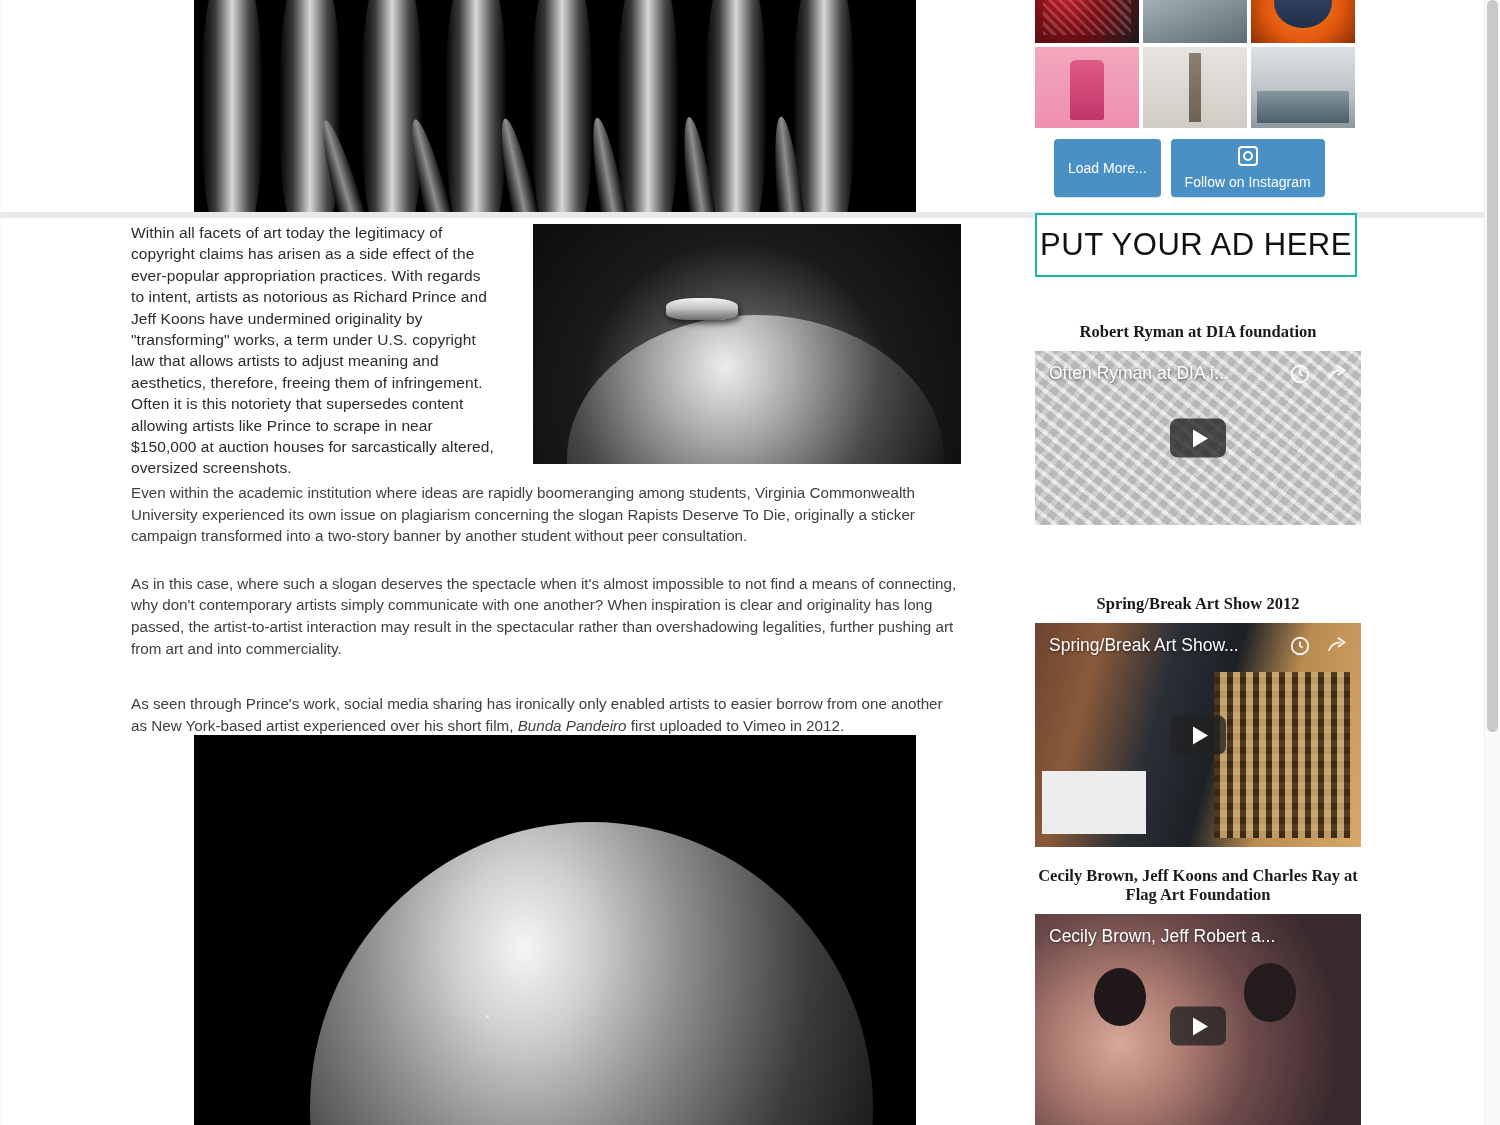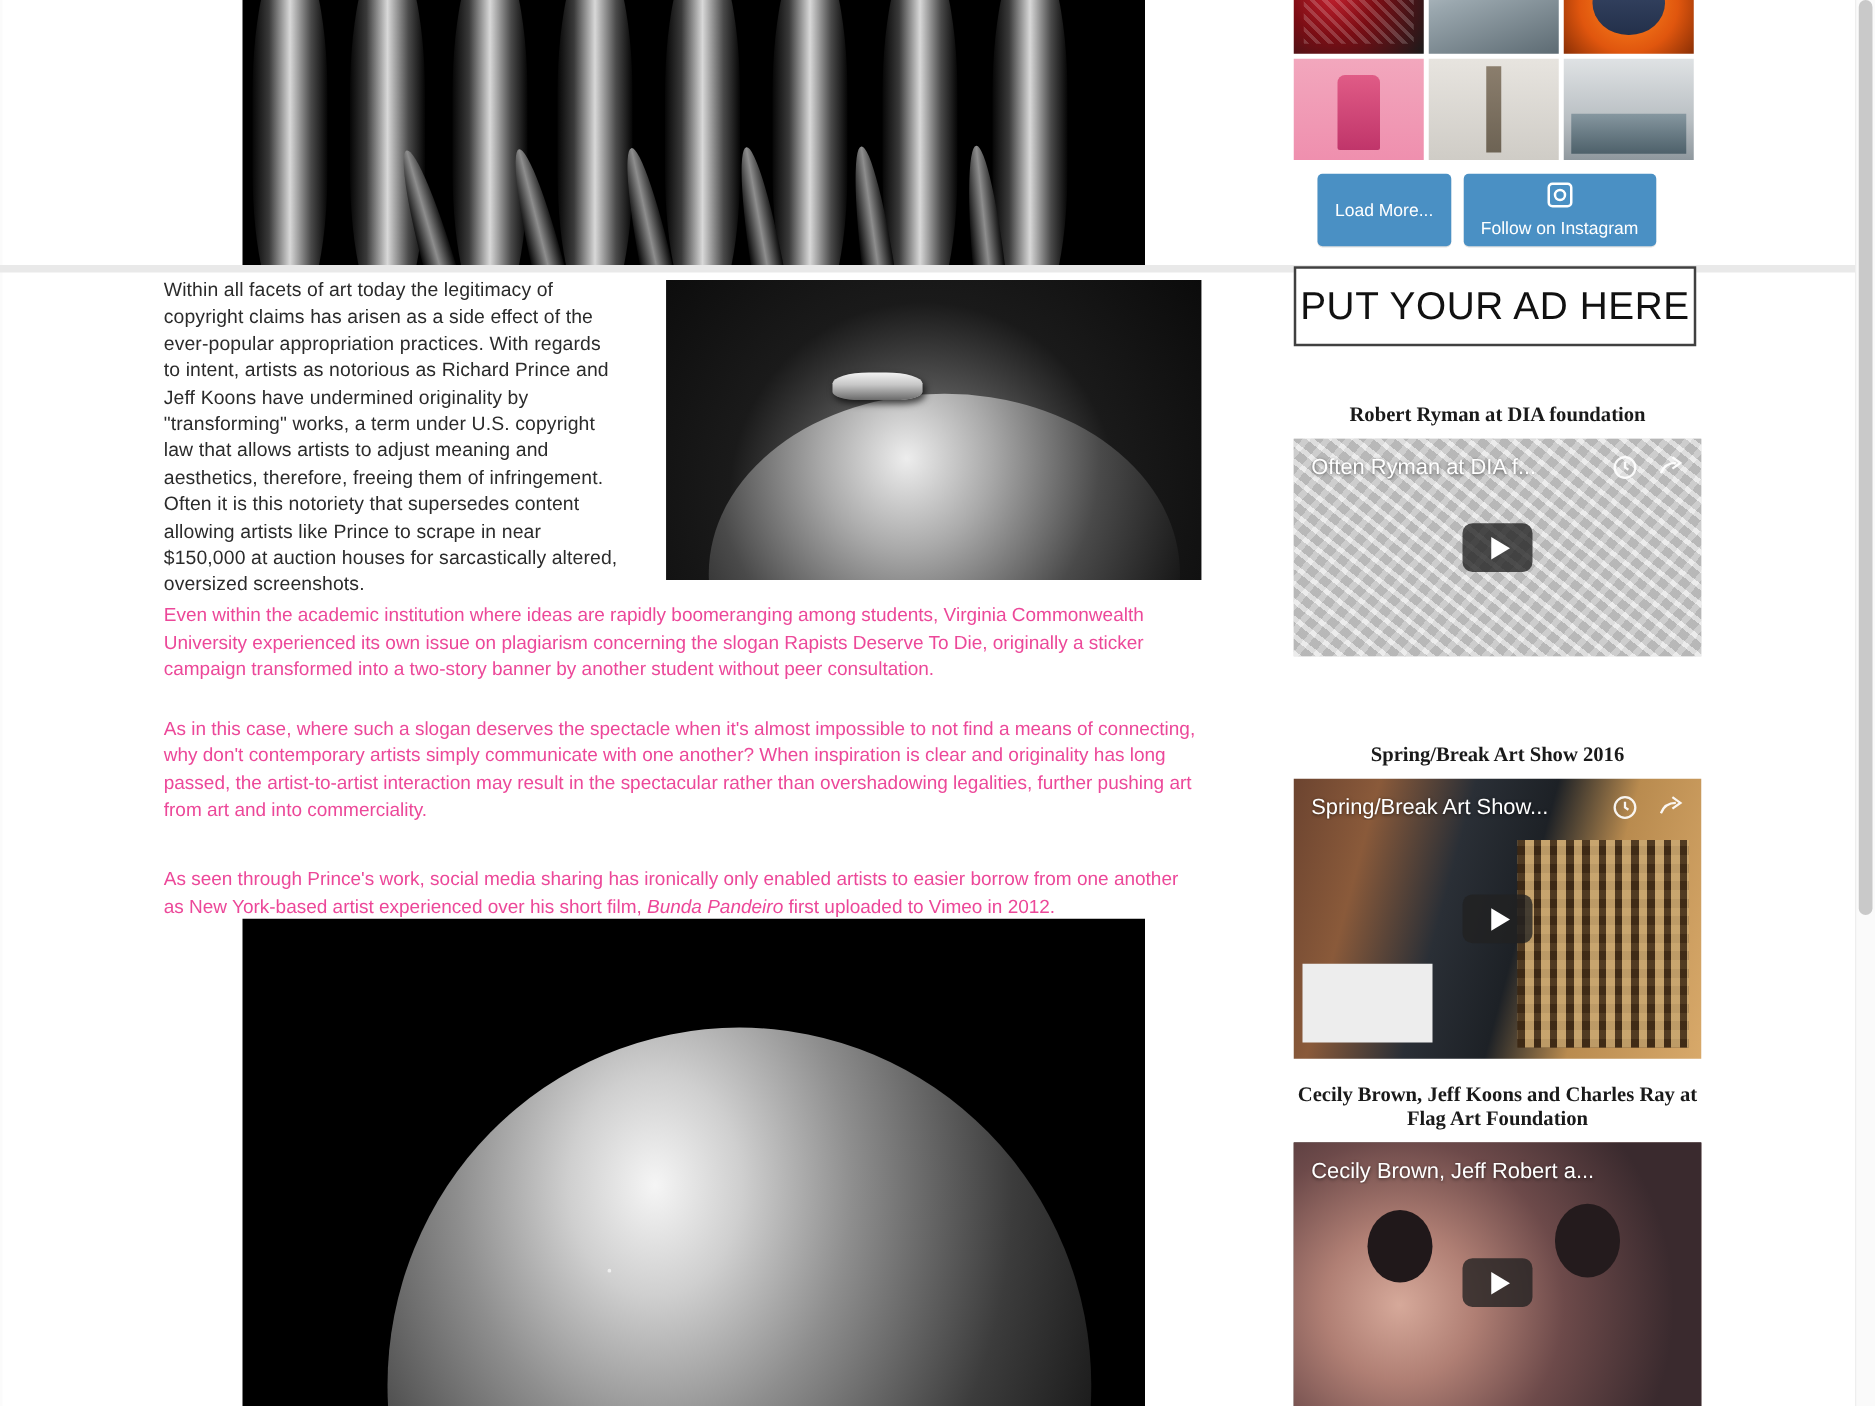--- a/index.html
+++ b/index.html
@@ -112,21 +112,21 @@
   .wide-paras {
     position: absolute;
     left: 131px;
     top: 482px;
     width: 830px;
   }
   .wide-paras p {
     margin: 0 0 26px 0;
     font-size: 15.2px;
     line-height: 21.6px;
-    color: #ec4899;
+    color: #404040;
   }
   .wide-paras p:last-child { margin-bottom: 0; margin-top: 34px; }
   em { font-style: italic; }
   .bottom-photo {
     position: absolute;
     left: 194px;
     top: 735px;
     width: 722px;
     height: 395px;
     background: #000;
@@ -246,21 +246,21 @@
     width: 6px; height: 6px;
     border: 2px solid #fff;
     border-radius: 50%;
   }
   .ad-box {
     position: absolute;
     left: 1035px;
     top: 213px;
     width: 318px;
     height: 60px;
-    border: 2px solid #404040;
+    border: 2px solid #14b8a6;
     display: flex;
     align-items: center;
     justify-content: center;
     background: #fff;
   }
   .ad-box span {
     font-family: "Liberation Sans", sans-serif;
     font-size: 31px;
     letter-spacing: 0.5px;
     color: #111;
@@ -484,21 +484,21 @@
         <svg width="24" height="22" viewBox="0 0 24 24" fill="none" stroke="#ffffff" stroke-width="2">
           <path d="M3 17c3-8 9-9 13-9"></path>
             <path d="M13 3l7 5-7 5"></path>
         </svg>
       </span>
       <div class="play-btn"></div>
     </div>
   </div>
 
   <div class="vid-block" style="top:594px;">
-    <div class="vid-title">Spring/Break Art Show 2016</div>
+    <div class="vid-title">Spring/Break Art Show 2012</div>
     <div class="vid-frame tall vid-thumb-2">
       <div class="vid-overlay-title">Spring/Break Art Show...</div>
       <span class="vid-ctl clock">
         <svg width="22" height="22" viewBox="0 0 24 24" fill="none" stroke="#ffffff" stroke-width="2">
           <circle cx="12" cy="12" r="9"></circle>
             <path d="M12 7v5l3 2"></path>
         </svg>
       </span>
       <span class="vid-ctl share">
         <svg width="24" height="22" viewBox="0 0 24 24" fill="none" stroke="#ffffff" stroke-width="2">

